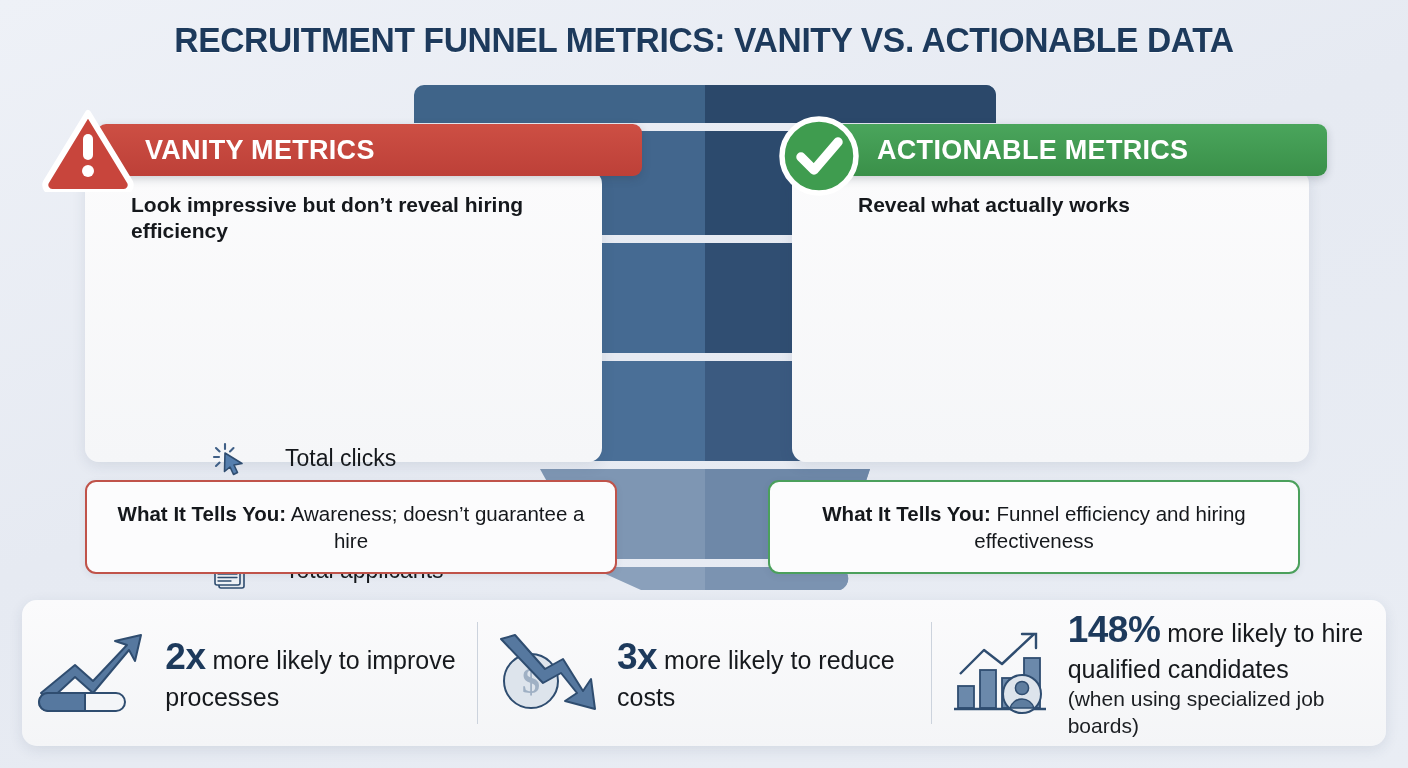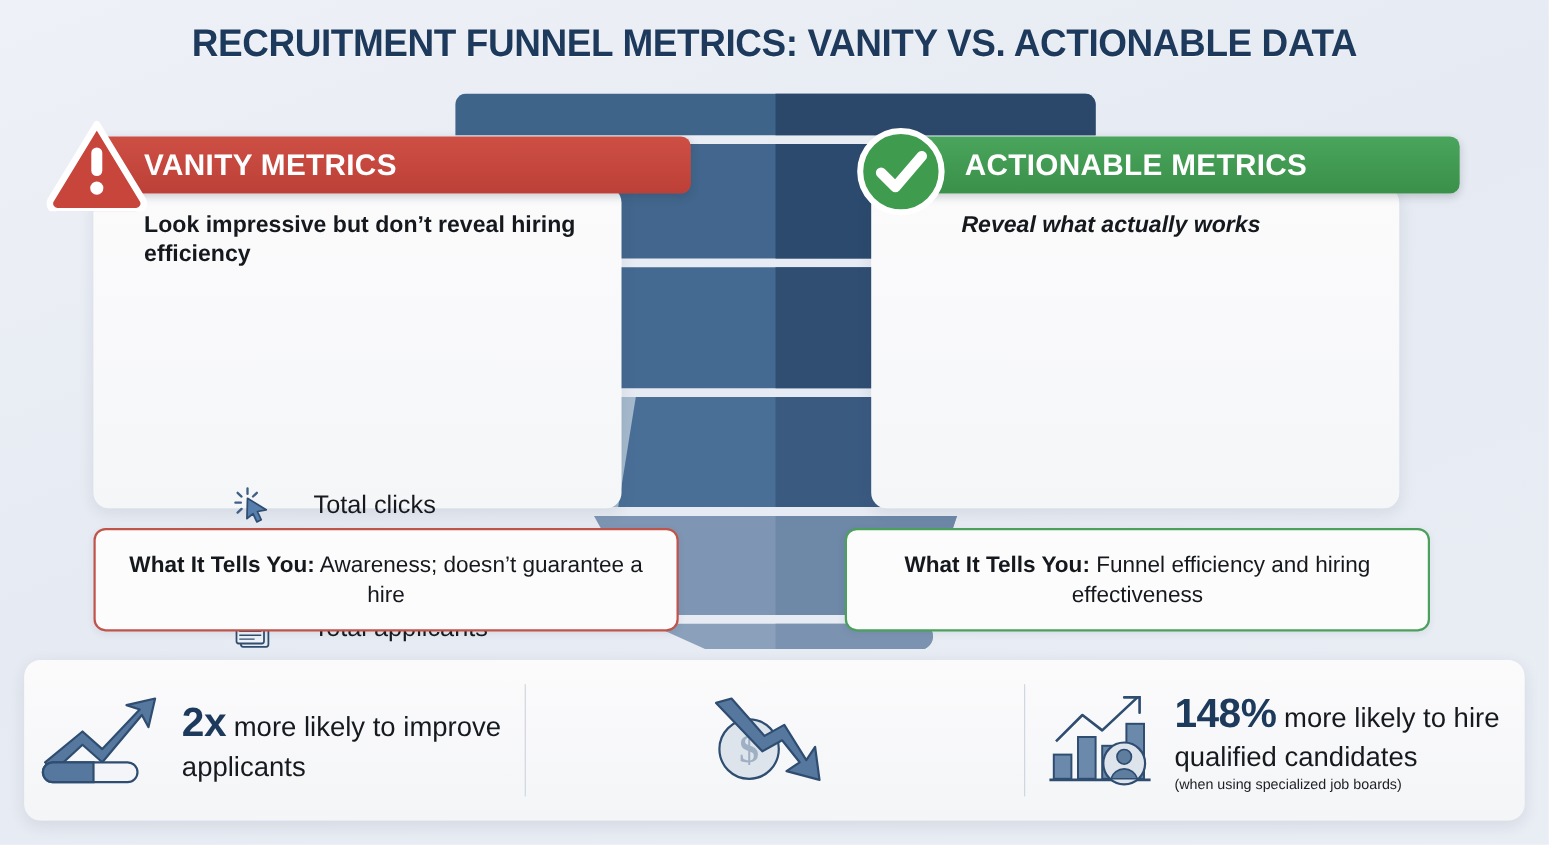--- a/index.html
+++ b/index.html
@@ -35,58 +35,58 @@
     top: 85px;
     width: 610px;
     height: 505px;
     pointer-events: none;
   }
 
   
   .panel {
     position: absolute;
     top: 170px;
-    width: 480px;
+    width: 517px;
     height: 292px;
     background: linear-gradient(180deg, #fbfbfc 0%, #f5f6f8 100%);
     border-radius: 14px;
     box-shadow: 0 4px 14px rgba(40,60,90,0.10);
   }
   .panel-left  { left: 85px; }
   .panel-right { left: 792px; }
 
   .panel-sub {
     position: absolute;
     top: 22px;
     font-size: 21px;
     font-weight: bold;
     color: #15181c;
     line-height: 1.25;
   }
   .panel-left  .panel-sub { left: 46px; width: 400px; }
-  .panel-right .panel-sub { left: 82px; width: 430px; font-style: italic; }
+  .panel-right .panel-sub { left: 66px; width: 430px; }
 
   
   .banner {
     position: absolute;
     height: 52px;
     border-radius: 9px;
     display: flex;
     align-items: center;
     box-shadow: 0 3px 8px rgba(40,50,70,0.22);
   }
   .banner-label {
     font-size: 27px;
     font-weight: bold;
     color: #ffffff;
     letter-spacing: 0.3px;
     white-space: nowrap;
   }
   .banner-vanity {
-    left: 83px; top: 124px; width: 545px;
+    left: 97px; top: 124px; width: 545px;
     background: linear-gradient(180deg, #cd4f44 0%, #bd4038 100%);
     align-items: center;
   }
   .banner-vanity .banner-label { margin-left: 48px; }
   .banner-actionable {
     left: 795px; top: 124px; width: 532px;
     background: linear-gradient(180deg, #4aa55c 0%, #3a9049 100%);
   }
   .banner-actionable .banner-label { margin-left: 82px; }
 
@@ -186,21 +186,21 @@
     max-width: 300px;
   }
   .stat-num {
     font-weight: bold;
     color: #1d3a5c;
     font-size: 37px;
     letter-spacing: -0.5px;
   }
   .stat-note {
     display: block;
-    font-size: 13px;
+    font-size: 21px;
     color: #1b1e22;
     margin-top: 1px;
   }
 </style>
 </head>
 <body>
 
 <div class="title">RECRUITMENT FUNNEL METRICS: VANITY VS. ACTIONABLE DATA</div>
 
 <svg class="funnel" viewBox="0 0 610 505" xmlns="http://www.w3.org/2000/svg">
@@ -352,31 +352,34 @@
 
   <div class="stat">
     <span class="stat-icon">
       <svg width="118" height="84" viewBox="0 0 118 84">
         <path d="M8,62 L42,34 L60,50 L94,14 L82,10 L108,4 L102,30 L96,19 L60,62 L42,46 L16,70 Z" fill="#56789f" stroke="#2f4d70" stroke-width="2" stroke-linejoin="round"></path>
         <rect x="6" y="62" width="86" height="18" rx="9" fill="#f3f5f8" stroke="#2f4d70" stroke-width="2"></rect>
         <path d="M15,62 H52 V80 H15 a9,9 0 0 1 -9,-9 a9,9 0 0 1 9,-9 Z" fill="#56789f" stroke="#2f4d70" stroke-width="2"></path>
       </svg>
     </span>
     <span class="stat-text">
-      <span class="stat-num">2x</span><span> more likely to improve applicants</span>
+      <span class="stat-num">2x</span><span> more likely to improve processes</span>
     </span>
   </div>
 
   <div class="stat">
     <span class="stat-icon">
       <svg width="112" height="88" viewBox="0 0 112 88">
         <circle cx="40" cy="52" r="27" fill="#dde4ec" stroke="#2f4d70" stroke-width="2"></circle>
         <text x="40" y="64" text-anchor="middle" font-family="'Liberation Serif', serif" font-size="36" font-weight="bold" fill="#9fb0c4">$</text>
         <path d="M10,10 L24,6 L54,40 L72,30 L92,62 L100,50 L104,80 L74,72 L86,64 L70,44 L52,54 Z" fill="#56789f" stroke="#2f4d70" stroke-width="2" stroke-linejoin="round"></path>
       </svg>
+    </span>
+    <span class="stat-text">
+      <span class="stat-num">3x</span><span> more likely to reduce costs</span>
     </span>
   </div>
 
   <div class="stat">
     <span class="stat-icon">
       <svg width="104" height="90" viewBox="0 0 104 90">
         <rect x="8" y="58" width="16" height="22" fill="#6b89ab" stroke="#2f4d70" stroke-width="1.8"></rect>
         <rect x="30" y="42" width="16" height="38" fill="#6b89ab" stroke="#2f4d70" stroke-width="1.8"></rect>
         <rect x="52" y="50" width="16" height="30" fill="#6b89ab" stroke="#2f4d70" stroke-width="1.8"></rect>
         <rect x="74" y="30" width="16" height="50" fill="#6b89ab" stroke="#2f4d70" stroke-width="1.8"></rect>

